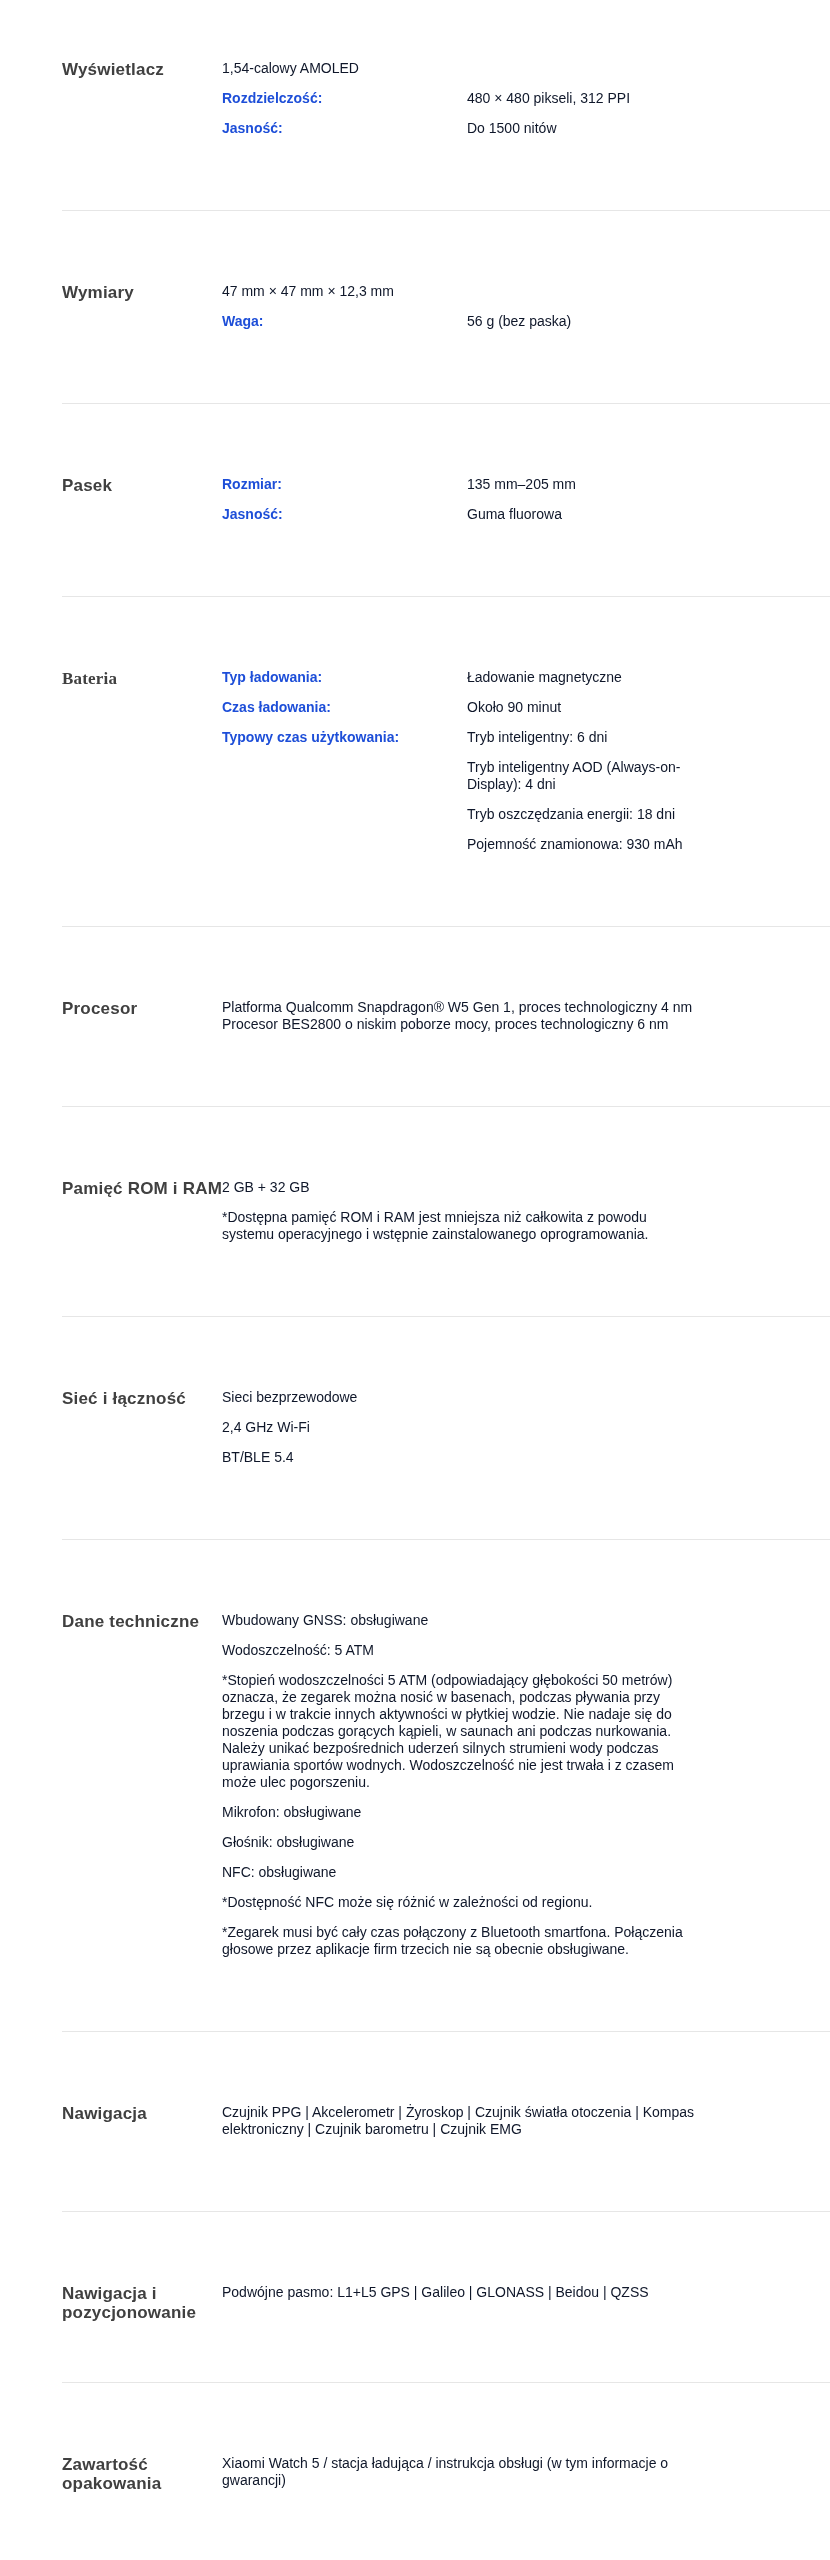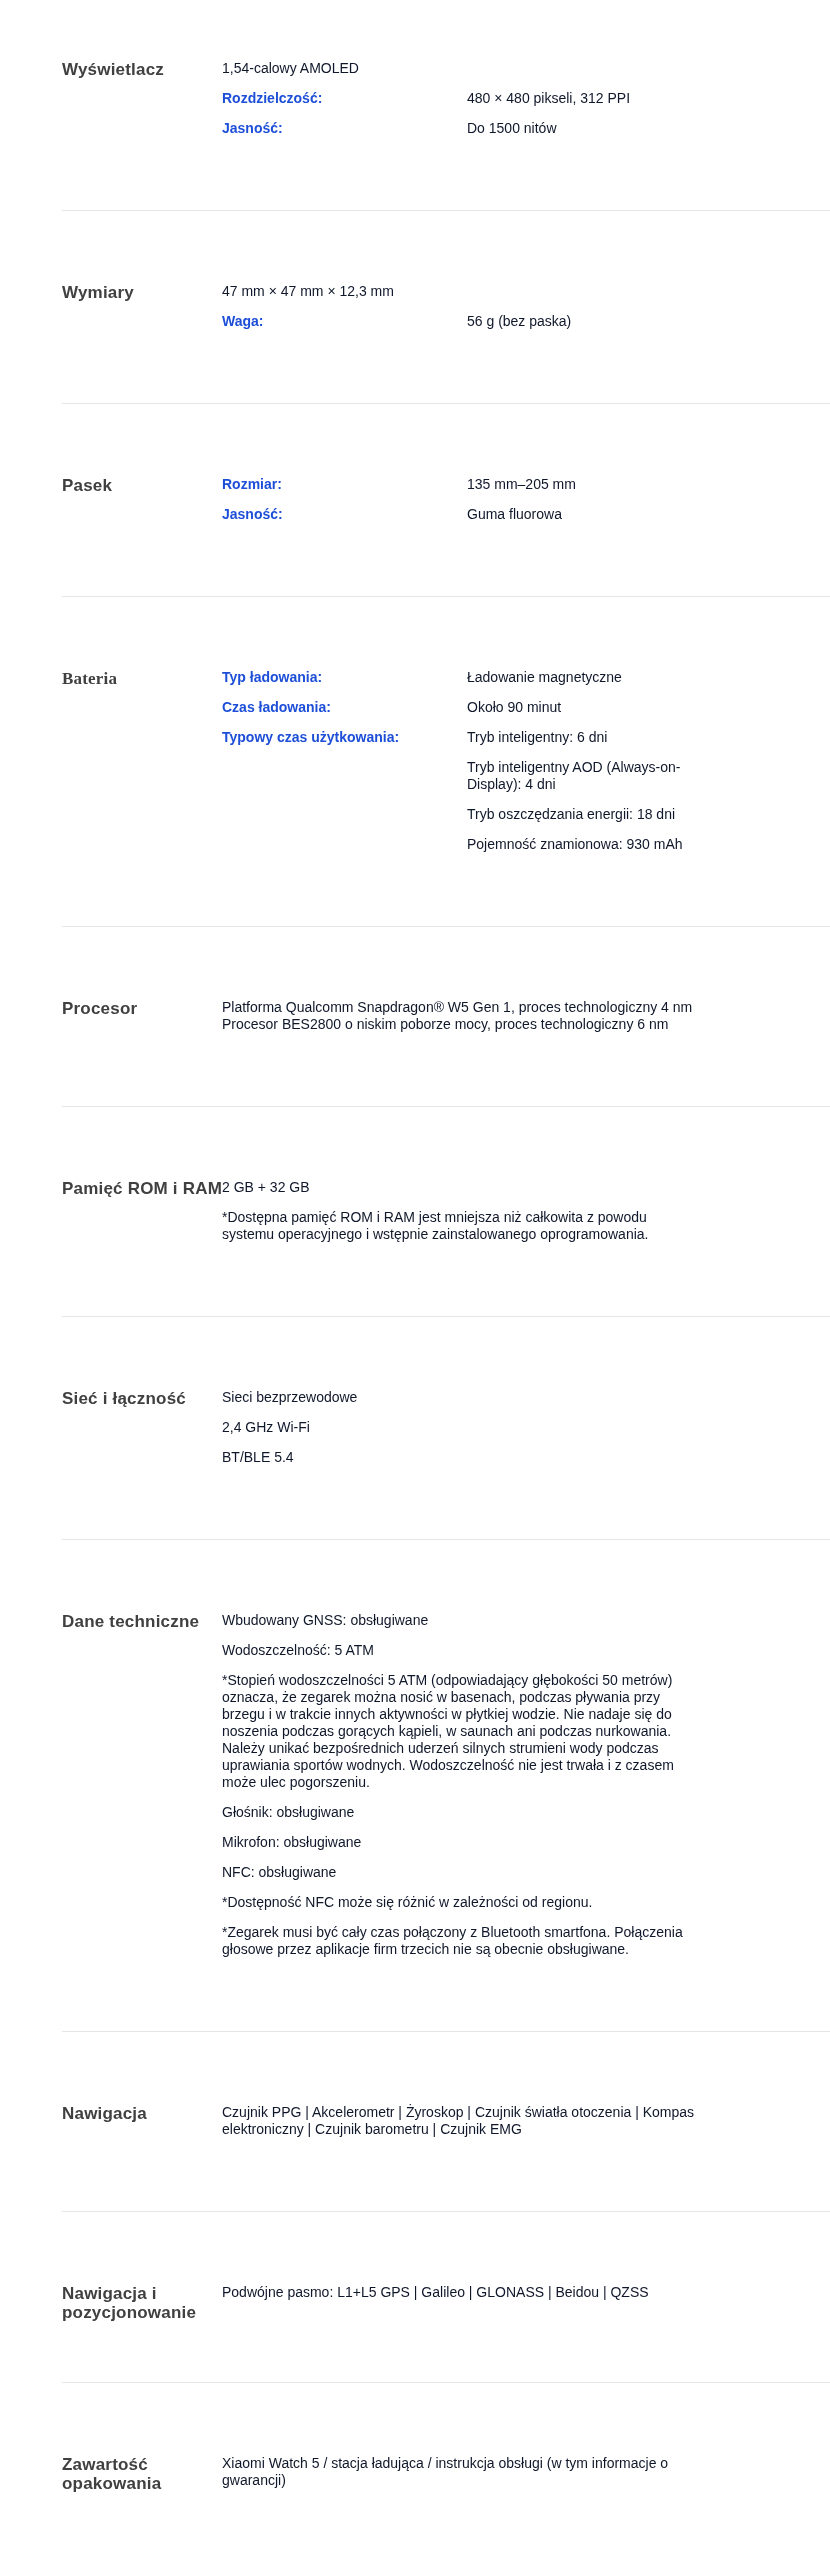--- a/index.html
+++ b/index.html
@@ -194,26 +194,26 @@
             <p class="val">Wodoszczelność: 5 ATM</p>
           </div>
         </div>
         <div class="row plain">
           <div class="row-vals">
             <p class="val">*Stopień wodoszczelności 5 ATM (odpowiadający głębokości 50 metrów) oznacza, że zegarek można nosić w basenach, podczas pływania przy brzegu i w trakcie innych aktywności w płytkiej wodzie. Nie nadaje się do noszenia podczas gorących kąpieli, w saunach ani podczas nurkowania. Należy unikać bezpośrednich uderzeń silnych strumieni wody podczas uprawiania sportów wodnych. Wodoszczelność nie jest trwała i z czasem może ulec pogorszeniu.</p>
           </div>
         </div>
         <div class="row plain">
           <div class="row-vals">
+            <p class="val">Mikrofon: obsługiwane</p>
+          </div>
+        </div>
+        <div class="row plain">
+          <div class="row-vals">
             <p class="val">Głośnik: obsługiwane</p>
-          </div>
-        </div>
-        <div class="row plain">
-          <div class="row-vals">
-            <p class="val">Mikrofon: obsługiwane</p>
           </div>
         </div>
         <div class="row plain">
           <div class="row-vals">
             <p class="val">NFC: obsługiwane</p>
           </div>
         </div>
         <div class="row plain">
           <div class="row-vals">
             <p class="val">*Dostępność NFC może się różnić w zależności od regionu.</p>

